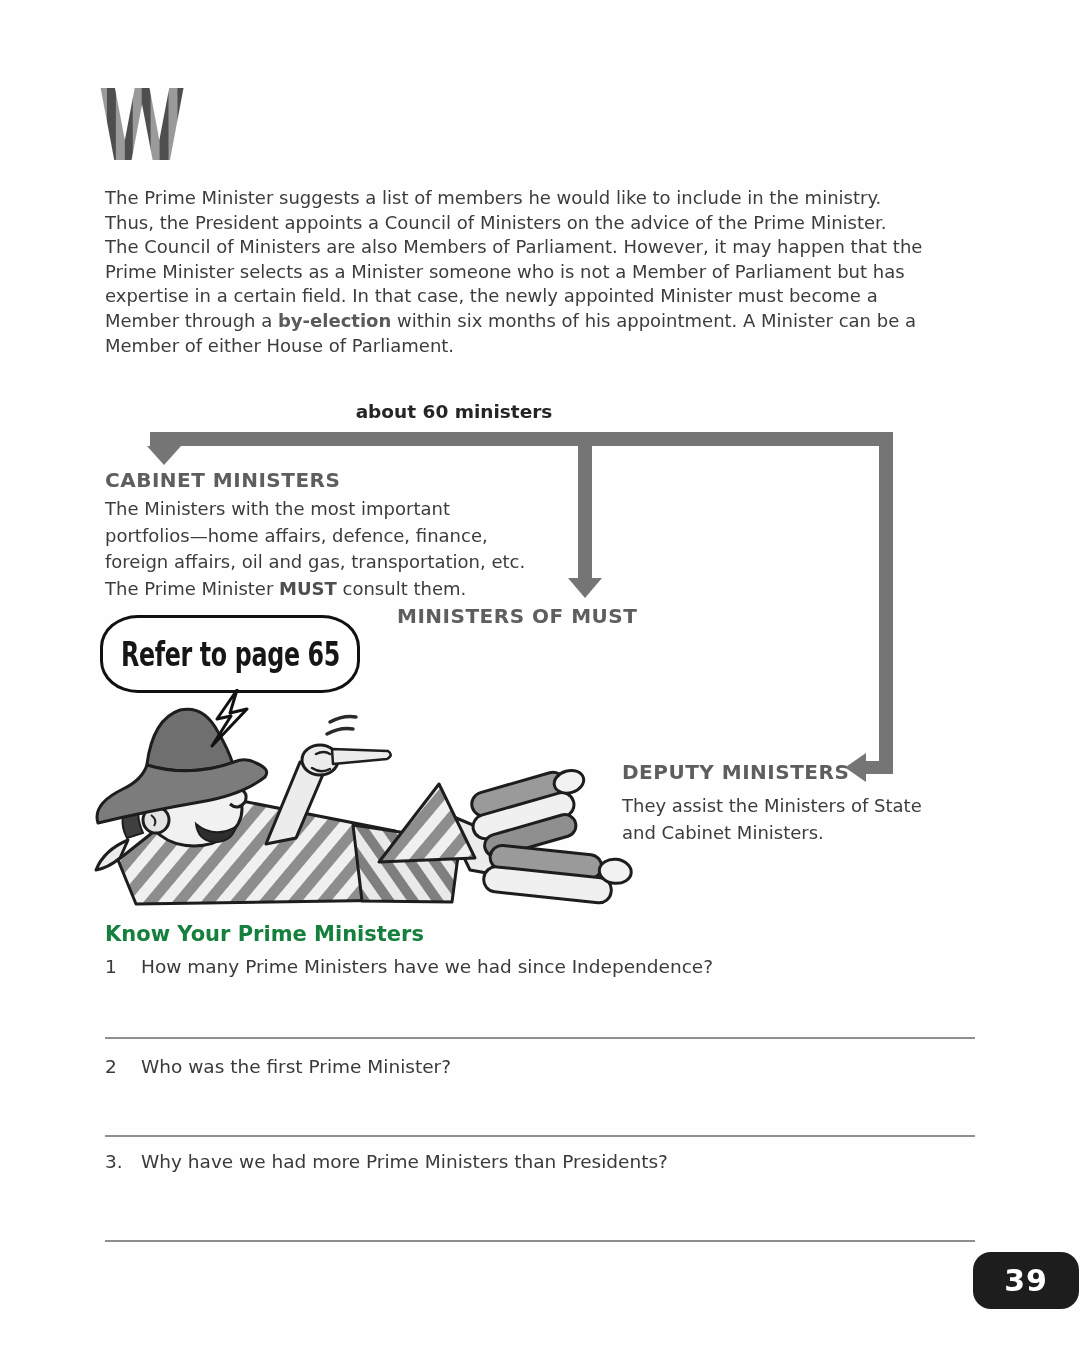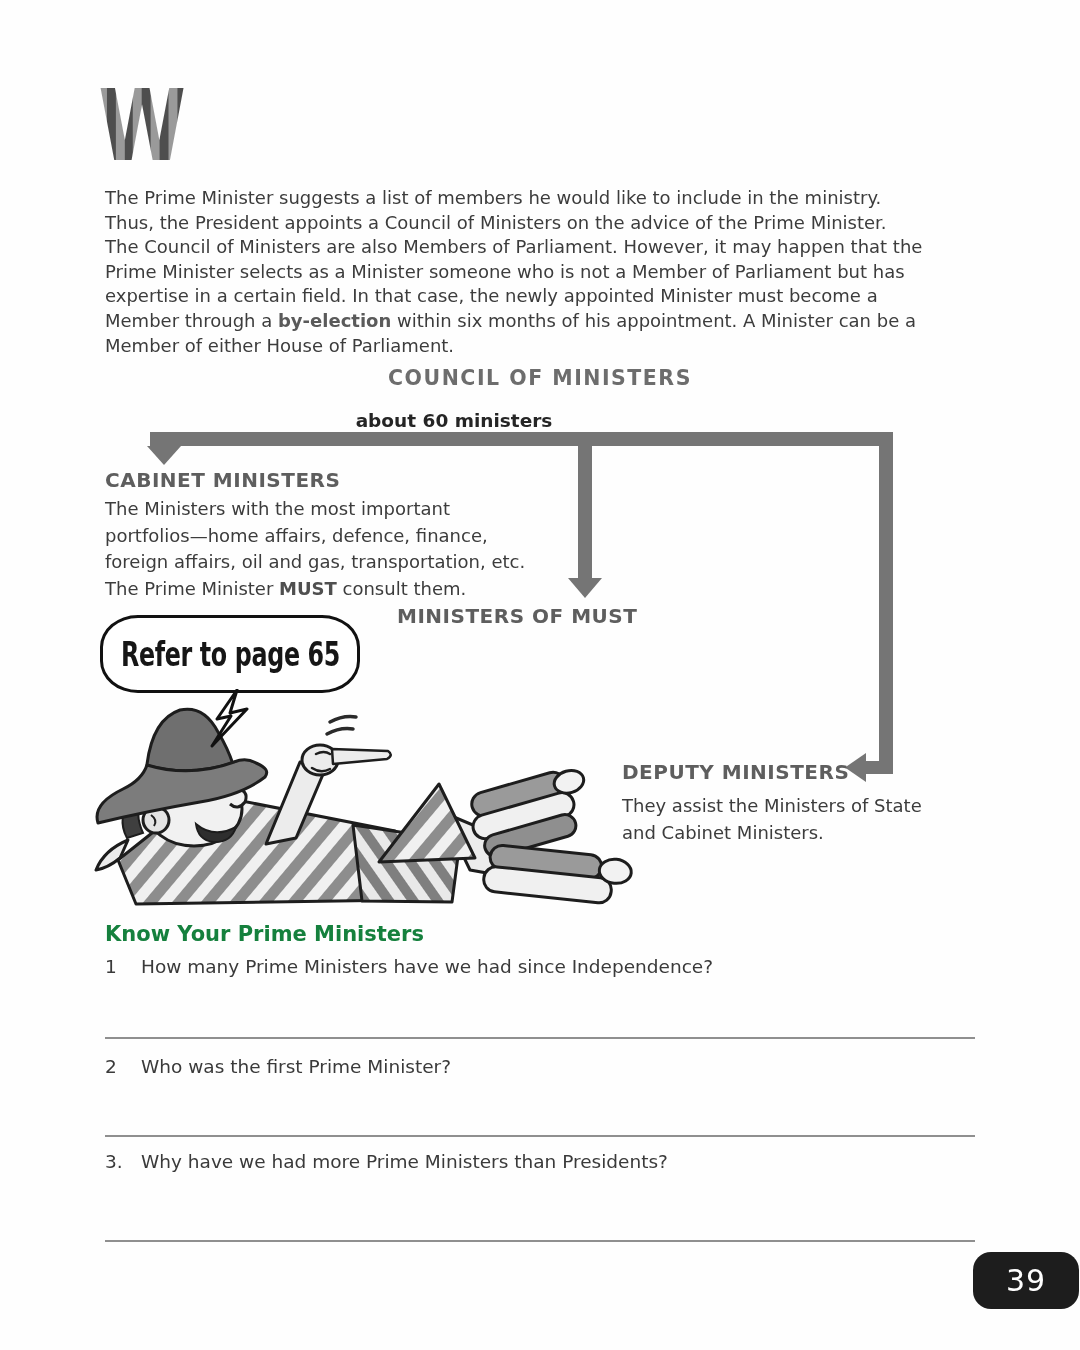--- a/index.html
+++ b/index.html
@@ -32,21 +32,21 @@
     font-size:18px; line-height:24.6px; color:#3c3c3c;
   }
   .intro b { color:#5a5a5a; }
 
   
   .council-heading {
     position:absolute; left:0; top:366px; width:1080px; text-align:center;
     font-weight:bold; font-size:20.5px; letter-spacing:1.5px; color:#6d6d6d;
   }
   .council-subtitle {
-    position:absolute; left:0; top:410px; width:908px; text-align:center;
+    position:absolute; left:0; top:401px; width:908px; text-align:center;
     font-weight:bold; font-size:18.5px; color:#252525;
   }
   .flow-arrows { position:absolute; left:140px; top:425px; width:770px; height:365px; }
 
   .sec-heading { position:absolute; font-weight:bold; font-size:20px; letter-spacing:.5px; color:#5e5e5e; }
   .sec-body   { position:absolute; font-size:18px; line-height:26.5px; color:#3c3c3c; }
   .sec-body b { color:#4f4f4f; }
 
   .cabinet-heading { left:105px; top:468px; }
   .cabinet-body    { left:105px; top:496px; width:500px; }
@@ -77,41 +77,40 @@
   .q-num { display:inline-block; width:36px; }
   .q1 { top:956px; } .q2 { top:1056px; } .q3 { top:1151px; }
   .answer-line { position:absolute; left:105px; width:870px; border-top:2px solid #8f8f8f; }
   .ans1 { top:1037px; } .ans2 { top:1135px; } .ans3 { top:1240px; }
 
   
   .page-badge {
     position:absolute; left:973px; top:1252px; width:106px; height:57px;
     background:#1d1d1d; border-radius:18px;
     display:flex; align-items:center; justify-content:center;
-    color:#fff; font-weight:normal; font-size:30px; letter-spacing:1px;
+    color:#fff; font-weight:bold; font-size:30px; letter-spacing:1px;
   }
 </style>
 </head>
 <body>
 
 <div class="page">
 
   <div class="title-block">
     <span class="drop-w">W</span>
   </div>
 
   <p class="intro prewrap"><span>The Prime Minister suggests a list of members he would like to include in the ministry.
 Thus, the President appoints a Council of Ministers on the advice of the Prime Minister.
 The Council of Ministers are also Members of Parliament. However, it may happen that the
 Prime Minister selects as a Minister someone who is not a Member of Parliament but has
 expertise in a certain field. In that case, the newly appointed Minister must become a
 Member through a </span><b>by-election</b><span> within six months of his appointment. A Minister can be a
 Member of either House of Parliament.</span></p>
 
-  <div class="council-heading">COUNCIL OF MINISTERS</div>
   <div class="council-subtitle">about 60 ministers</div>
 
   <svg class="flow-arrows" viewBox="0 0 770 365" aria-hidden="true">
     <g fill="#757575">
       <rect x="10" y="7" width="743" height="14"></rect>
       <polygon points="7,21 41,21 24,40"></polygon>
       <rect x="438" y="21" width="14" height="132"></rect>
       <polygon points="428,153 462,153 445,173"></polygon>
       <rect x="739" y="21" width="14" height="328"></rect>
       <rect x="726" y="336" width="27" height="13"></rect>

